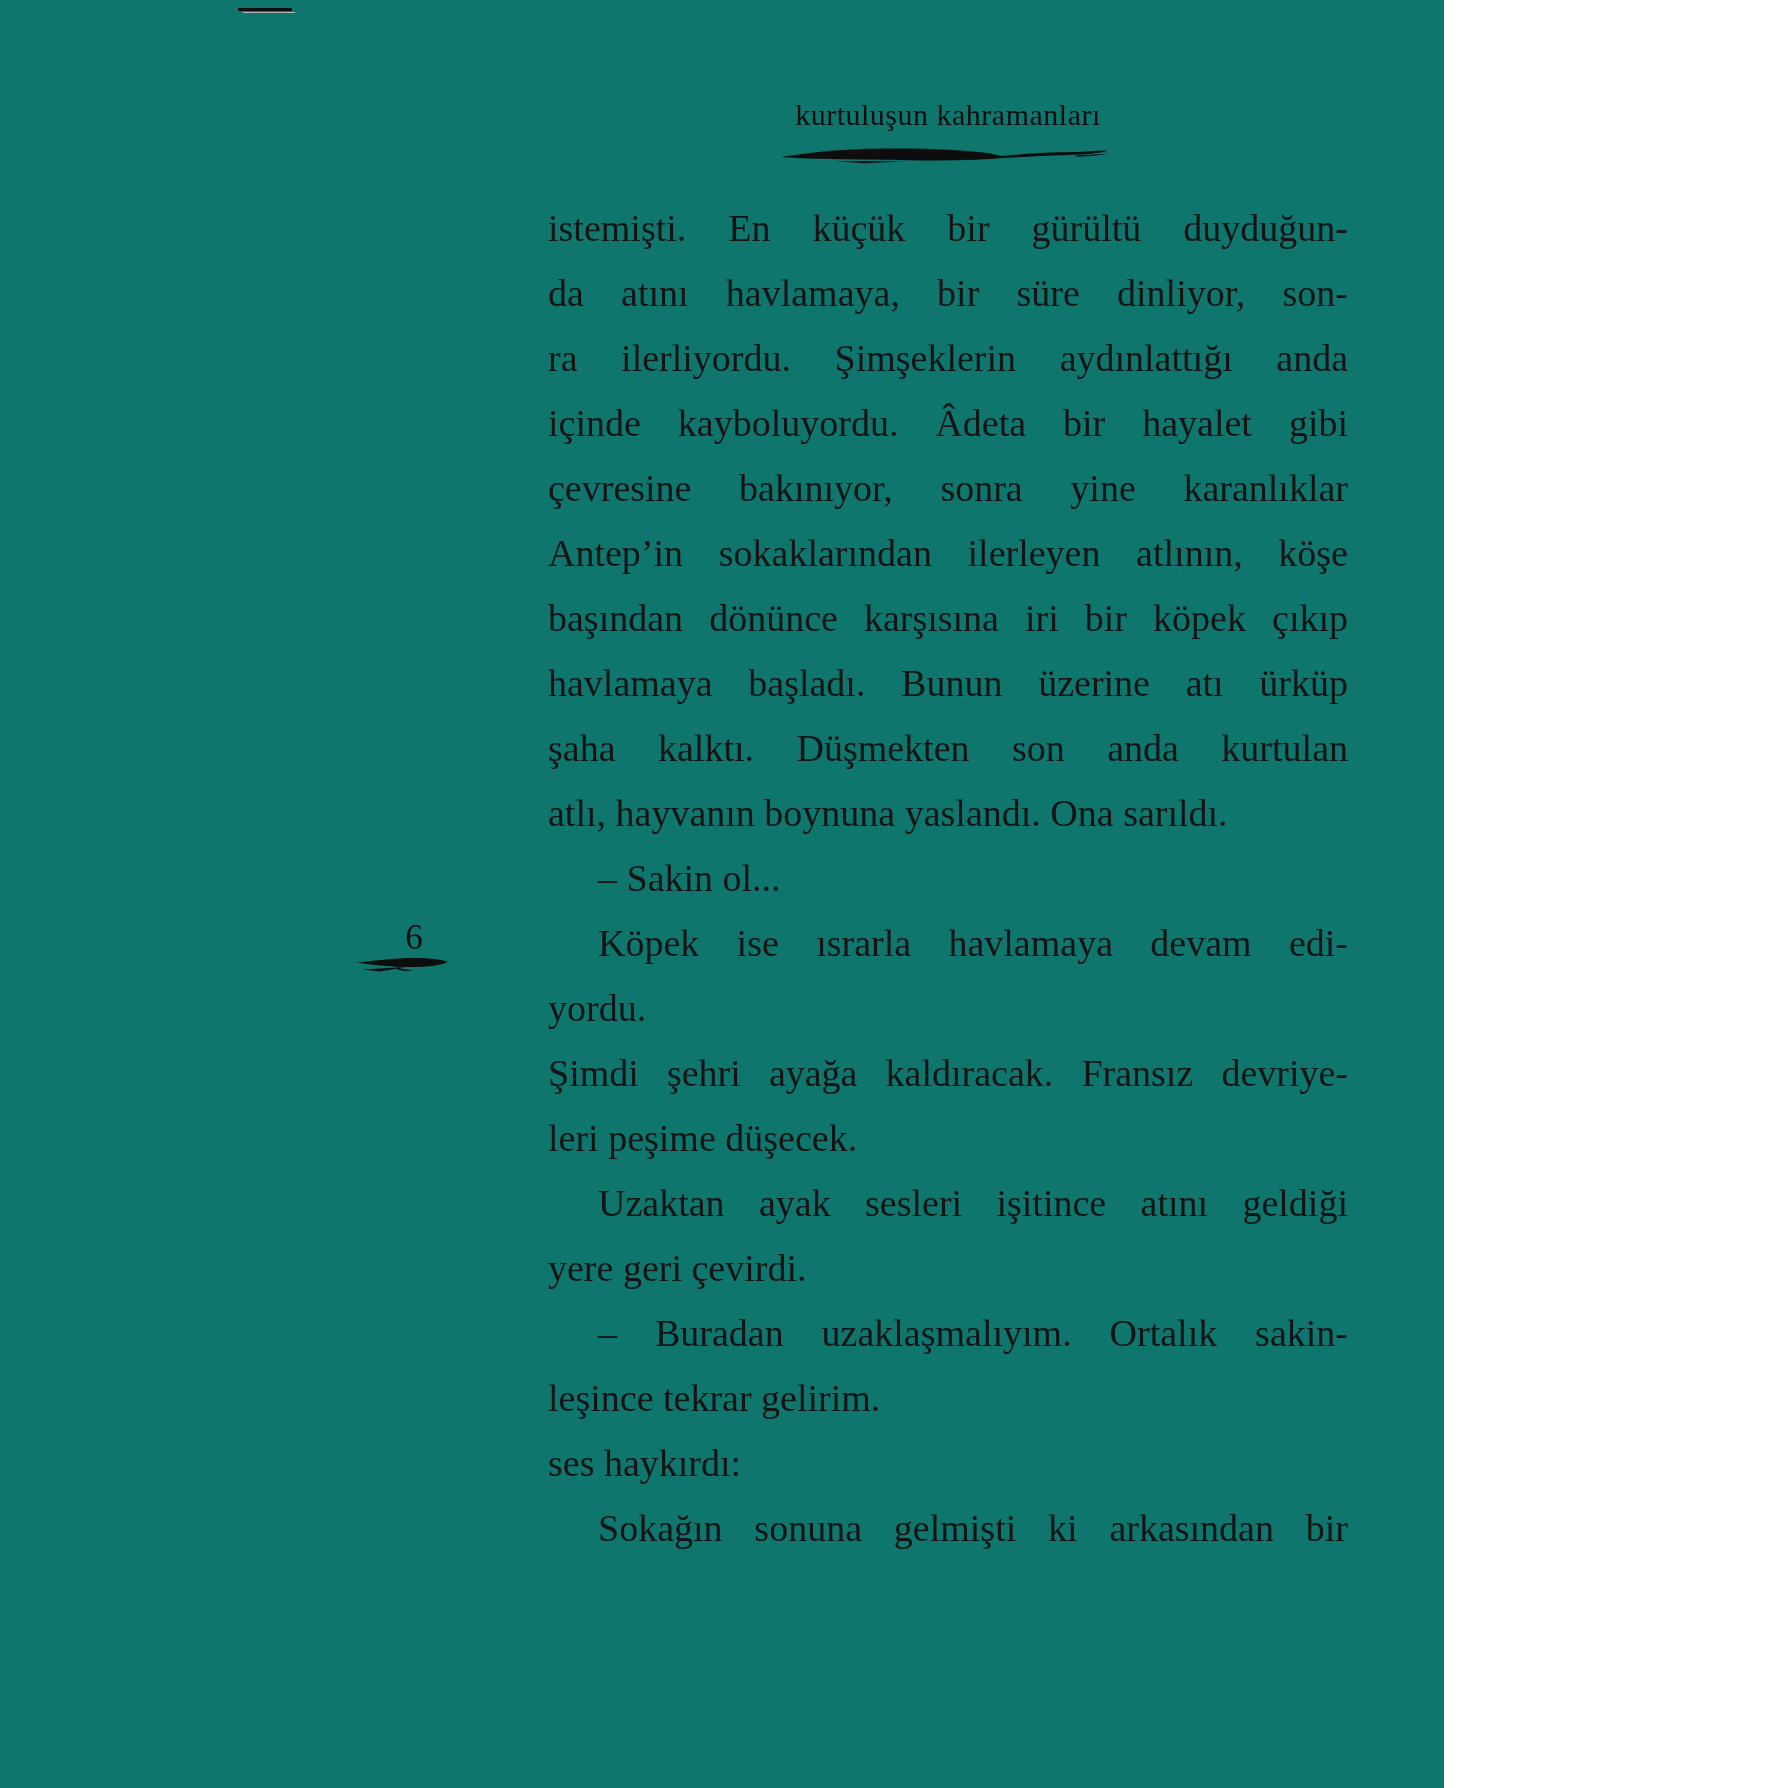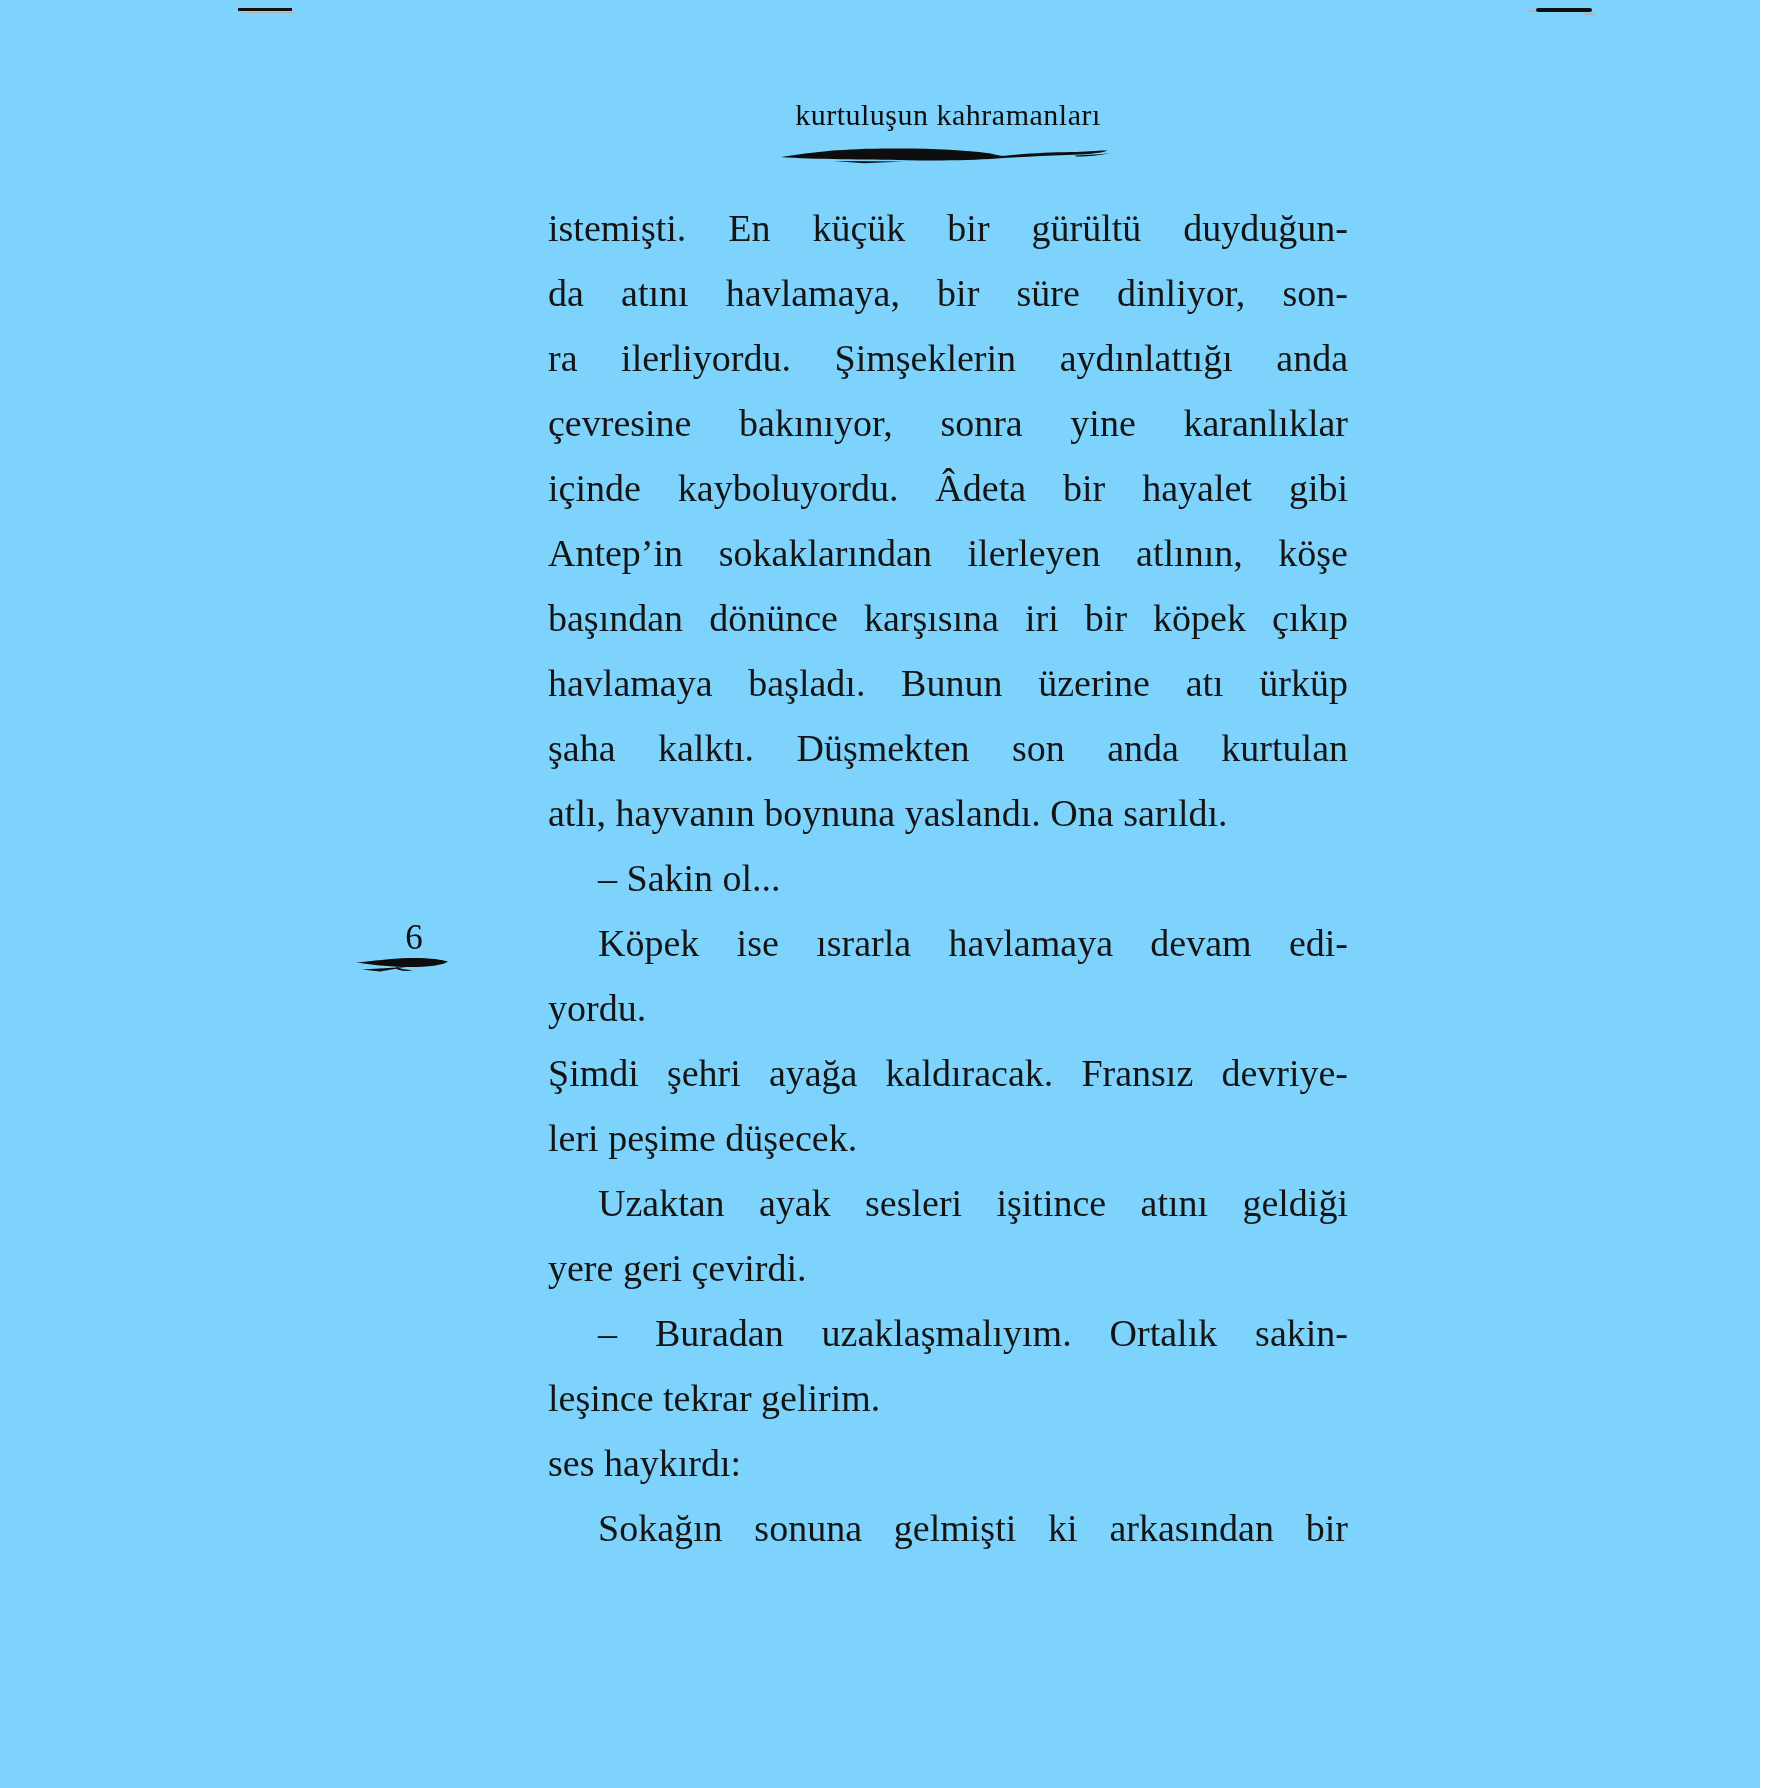--- a/index.html
+++ b/index.html
@@ -1,20 +1,20 @@
 <!DOCTYPE html>
 <html><head>
 <meta charset="utf-8">
 <style>
   html,body{margin:0;padding:0;}
   .page{
     position:relative;
-    width:1760px;
+    width:1444px;
     height:1788px;
-    background:#7dd3fc;
+    background:#0f766e;
     font-family:"Liberation Serif","DejaVu Serif",serif;
     color:#161616;
     overflow:hidden;
   }
   
   .crop{position:absolute;background:#101010;}
   .crop-sub{position:absolute;background:#b3b3b3;}
   
   .running-header{
     position:absolute;
@@ -67,22 +67,22 @@
       <path fill="#0d0d0d" d="M2 13 C30 9 55 5 105 4.5 C150 4 185 6 208 9 C216 10 220 12.5 228 11.5 C252 9 270 8.5 292 8 C308 7.5 322 6 329 6.5 C322 9.5 305 10.5 288 11 C262 12 240 13 218 14.5 C195 16.2 160 16.8 128 16.2 C88 15.4 35 15.6 2 13 Z"></path>
       <path fill="#0d0d0d" d="M55 17 L125 17.5 L85 19.3 Z"></path>
       <path fill="#0d0d0d" d="M296 11.5 C310 10.8 322 10.2 330 9.2 C318 12 306 12.6 297 12.4 Z"></path>
     </svg>
   </div>
 
   <div class="body-text">
       <div class="line just">istemişti. En küçük bir gürültü duyduğun-</div>
       <div class="line just">da atını havlamaya, bir süre dinliyor, son-</div>
       <div class="line just">ra ilerliyordu. Şimşeklerin aydınlattığı anda</div>
+      <div class="line just">içinde kayboluyordu. Âdeta bir hayalet gibi</div>
       <div class="line just">çevresine bakınıyor, sonra yine karanlıklar</div>
-      <div class="line just">içinde kayboluyordu. Âdeta bir hayalet gibi</div>
       <div class="line just">Antep’in sokaklarından ilerleyen atlının, köşe</div>
       <div class="line just">başından dönünce karşısına iri bir köpek çıkıp</div>
       <div class="line just">havlamaya başladı. Bunun üzerine atı ürküp</div>
       <div class="line just">şaha kalktı. Düşmekten son anda kurtulan</div>
       <div class="line left">atlı, hayvanın boynuna yaslandı. Ona sarıldı.</div>
       <div class="line left indent">– Sakin ol...</div>
       <div class="line just indent">Köpek ise ısrarla havlamaya devam edi-</div>
       <div class="line left">yordu.</div>
       <div class="line just">Şimdi şehri ayağa kaldıracak. Fransız devriye-</div>
       <div class="line left">leri peşime düşecek.</div>

